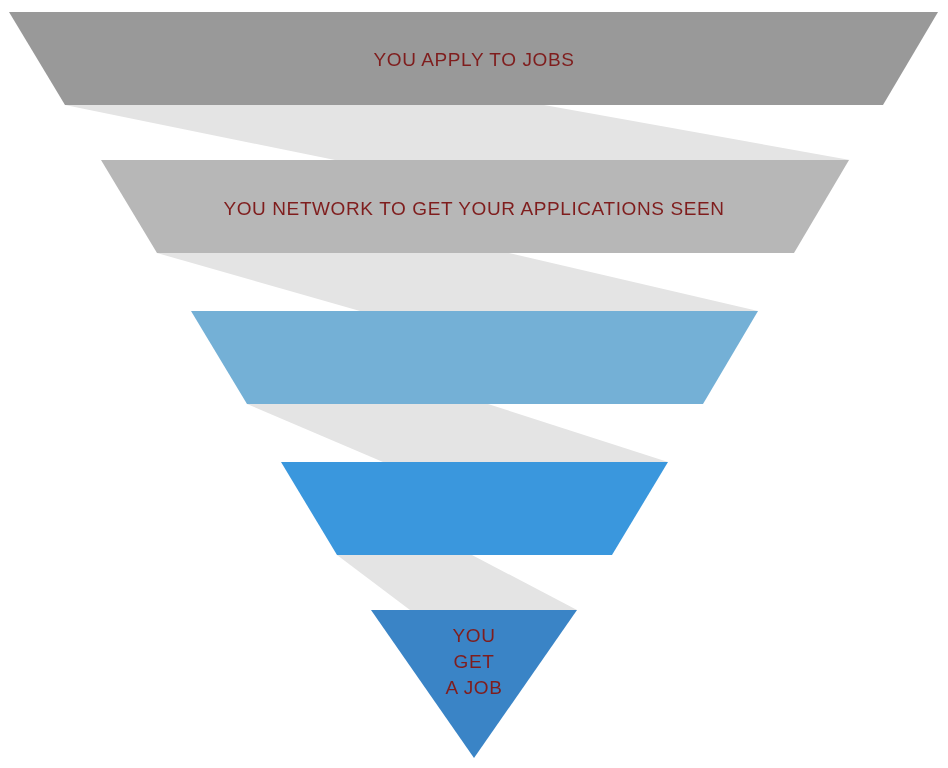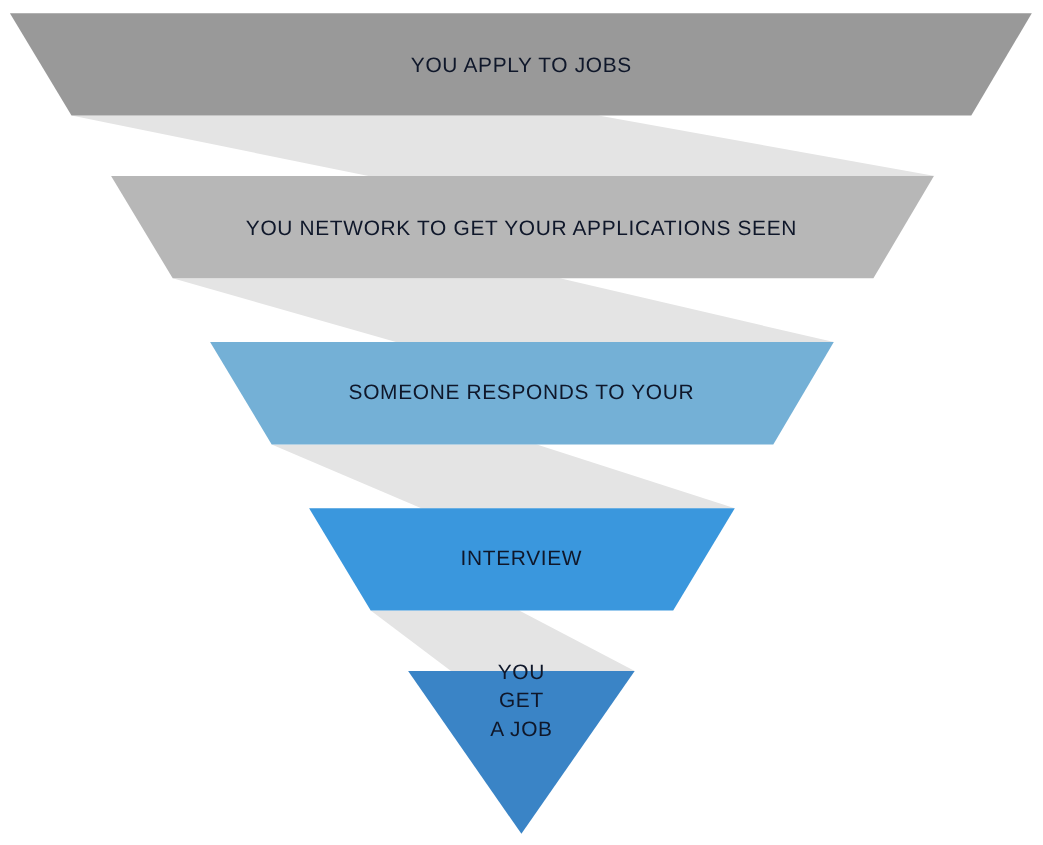--- a/index.html
+++ b/index.html
@@ -1,20 +1,20 @@
 <!DOCTYPE html>
 <html><head>
   <meta charset="utf-8">
   <style>
     html, body { margin: 0; padding: 0; background: #ffffff; }
     body { width: 948px; height: 768px; position: relative; overflow: hidden; }
     svg.funnel { position: absolute; left: 0; top: 0; width: 948px; height: 768px; }
     .label {
       position: absolute;
-      color: #0f172a;
+      color: #7f1d1d;
       font-family: "Liberation Sans", "DejaVu Sans", sans-serif;
       font-size: 19px;
       letter-spacing: 0.6px;
       text-align: center;
       line-height: 26px;
       transform: translate(-50%, -50%);
       white-space: nowrap;
     }
     .label .line { display: block; }
   </style>
@@ -39,24 +39,22 @@
 
 <div class="label" style="left:474px; top:60px;">
   <span class="line">YOU APPLY TO JOBS</span>
 </div>
 
 <div class="label" style="left:474px; top:209px;text-align:center;">
   <span class="line">YOU NETWORK TO GET YOUR APPLICATIONS SEEN</span>
 </div>
 
 <div class="label" style="left:474px; top:358px;">
-  <span class="line">SOMEONE RESPONDS TO YOUR</span>
 </div>
 
 <div class="label" style="left:474px; top:509px;">
-  <span class="line">INTERVIEW</span>
 </div>
 
-<div class="label" style="left:474px; top:638px;">
+<div class="label" style="left:474px; top:662px;">
   <span class="line">YOU</span>
   <span class="line">GET</span>
   <span class="line">A JOB</span>
 </div>
 
 </body></html>

